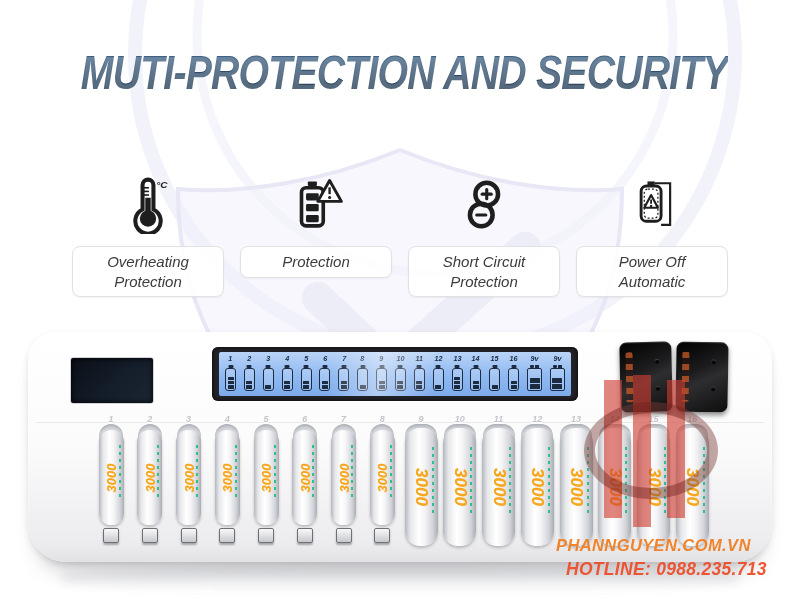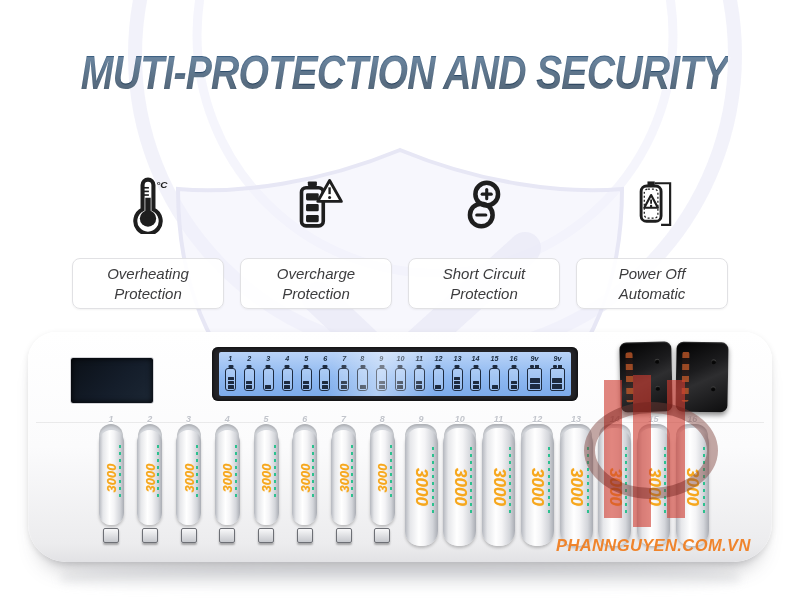--- a/index.html
+++ b/index.html
@@ -12,21 +12,21 @@
   .title{display:inline-block;font-size:49px;font-weight:bold;letter-spacing:-1px;
          transform:scaleX(.8);transform-origin:center;white-space:nowrap;color:#1f3a52;
          background:linear-gradient(180deg,#4a7096 0%,#2c4c6b 45%,#13293f 100%);
          -webkit-background-clip:text;background-clip:text;-webkit-text-fill-color:transparent;
          text-shadow:0 1px 1px rgba(255,255,255,.25);}
   
   .features{position:absolute;top:172px;left:72px;width:656px;display:flex;
             justify-content:space-between;z-index:2;}
   .feature{width:152px;display:flex;flex-direction:column;align-items:center;}
   .feature .icon{height:62px;display:flex;align-items:flex-end;justify-content:center;}
-  .feature .label-box{margin-top:24px;width:100%;box-sizing:border-box;background:rgba(255,255,255,.92);
+  .feature .label-box{margin-top:12px;width:100%;box-sizing:border-box;background:rgba(255,255,255,.92);
             border:1px solid #e1e1e4;border-radius:8px;padding:5px 6px;text-align:center;
             font-size:15px;line-height:1.3;color:#3c3c3e;box-shadow:0 1px 2px rgba(0,0,0,.05);}
   
   .charger{position:absolute;left:28px;top:332px;width:744px;height:230px;z-index:1;
            border-radius:28px 28px 38px 38px;
            background:linear-gradient(180deg,#ffffff 0%,#fbfbfc 50%,#ececee 92%,#e2e2e5 100%);
            box-shadow:0 18px 22px -14px rgba(70,70,80,.4),0 2px 6px rgba(0,0,0,.10),
                       inset 0 2px 2px rgba(255,255,255,.9);}
   .charger-seam{position:absolute;left:8px;right:8px;top:90px;height:1px;
            background:rgba(0,0,0,.07);}
@@ -156,21 +156,20 @@
           <rect x="23" y="6" width="10" height="5" rx="1" fill="#1e1e1e"></rect>
           <rect x="21" y="19" width="14" height="8" rx="1.5" fill="#1e1e1e"></rect>
           <rect x="21" y="31" width="14" height="8" rx="1.5" fill="#1e1e1e"></rect>
           <rect x="21" y="43" width="14" height="8" rx="1.5" fill="#1e1e1e"></rect>
           <path d="M47 5 L60 28 H34 Z" fill="#fff" stroke="#1e1e1e" stroke-width="3.2" stroke-linejoin="round"></path>
           <line x1="47" y1="12.5" x2="47" y2="20" stroke="#1e1e1e" stroke-width="2.6"></line>
           <circle cx="47" cy="23.8" r="1.7" fill="#1e1e1e"></circle>
         </svg>
       </div>
       <div class="label-box">
-        <div>Overcharge</div>
         <div>Protection</div>
       </div>
     </div>
 
     <div class="feature">
       <div class="icon">
         <svg width="58" height="58" viewBox="0 0 64 64">
           <circle cx="35" cy="20" r="12.5" fill="none" stroke="#1e1e1e" stroke-width="5"></circle>
           <circle cx="29" cy="43" r="12.5" fill="none" stroke="#1e1e1e" stroke-width="5"></circle>
           <g stroke="#1e1e1e" stroke-width="3.4" stroke-linecap="round">
@@ -454,14 +453,15 @@
         </div>
       </div>
   </div>
 
   <div class="watermark">
     <div class="wm-bar b1"></div>
     <div class="wm-bar b2"></div>
     <div class="wm-bar b3"></div>
     <div class="wm-ring"></div>
     <div class="wm-website">PHANNGUYEN.COM.VN</div>
+    <div class="wm-hotline">HOTLINE: 0988.235.713</div>
   </div>
 </div>
 
 </body></html>

